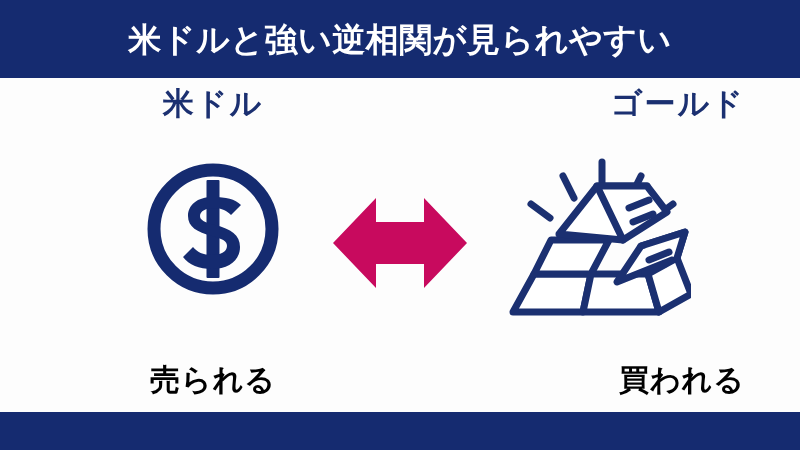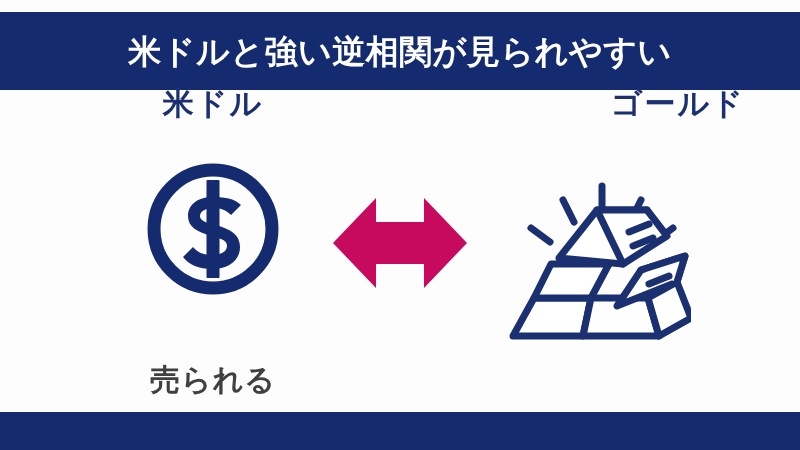--- a/index.html
+++ b/index.html
@@ -18,21 +18,21 @@
     width: 800px;
     height: 450px;
     background: #fdfdfd;
     overflow: hidden;
   }
 
   
   .header-bar {
     position: absolute;
     left: 0;
-    top: 12px;
+    top: 0;
     width: 800px;
     height: 78px;
     background: #152b70;
     display: flex;
     align-items: center;
     justify-content: center;
   }
   .header-title {
     color: #ffffff;
     font-size: 33px;
@@ -83,21 +83,21 @@
     align-items: center;
     justify-content: center;
     width: 100%;
   }
   .icon-area.shift-up { padding-bottom: 22px; }
 
   .column-caption {
     margin-bottom: 16px;
     font-size: 30px;
     font-weight: bold;
-    color: #404040;
+    color: #000000;
     letter-spacing: 1px;
     line-height: 1.1;
     white-space: nowrap;
     font-family: "DejaVu Sans", "Liberation Sans", sans-serif;
   }
 
   
   .arrow-wrap {
     position: absolute;
     left: 330px;
@@ -197,17 +197,18 @@
             <line x1="130" y1="54" x2="150" y2="46"></line>
             <line x1="134" y1="68" x2="154" y2="60"></line>
 
             <line x1="150" y1="106" x2="170" y2="98"></line>
             <line x1="146" y1="118" x2="166" y2="110"></line>
           </g>
         </svg>
       </span>
     </div>
 
+    <div class="column-caption">買われる</div>
   </div>
 
   <div class="footer-bar"></div>
 
 </div>
 
 </body></html>

